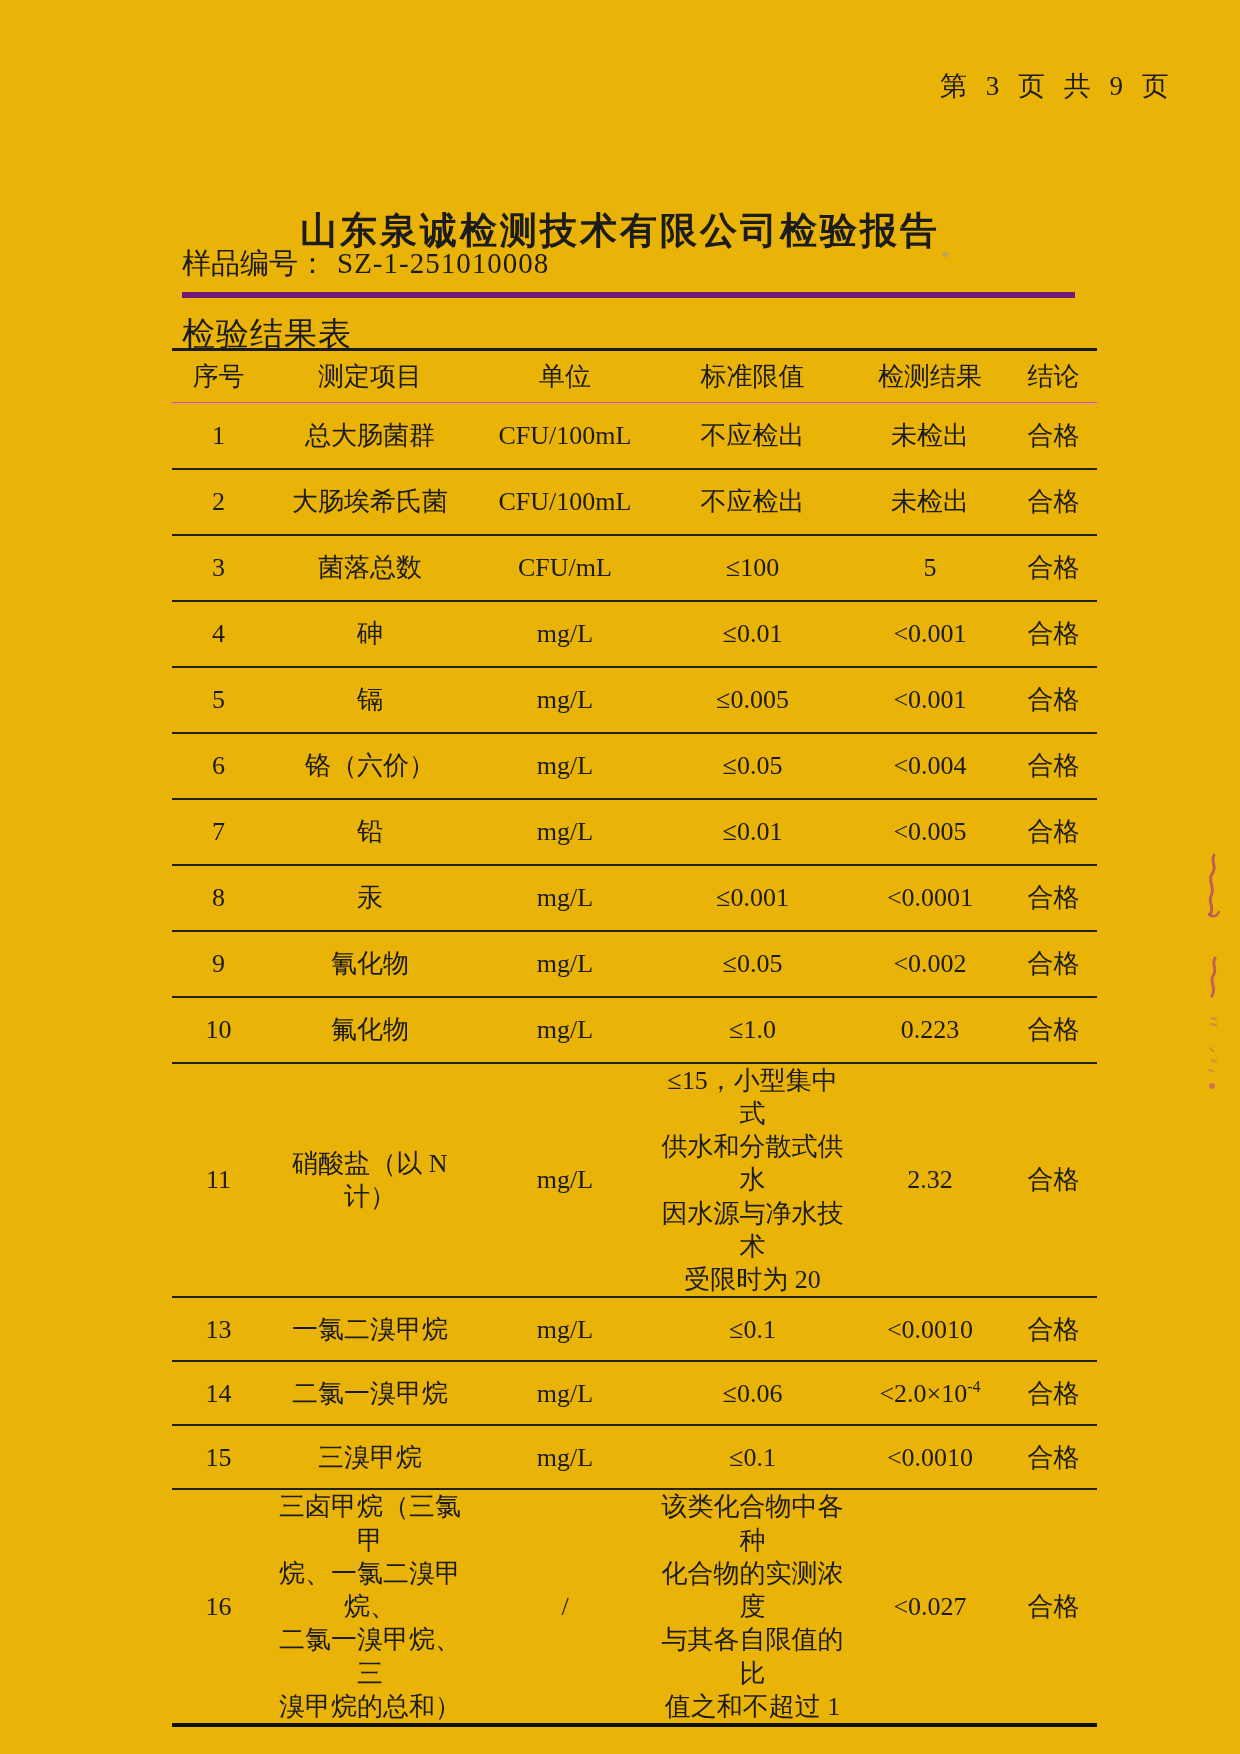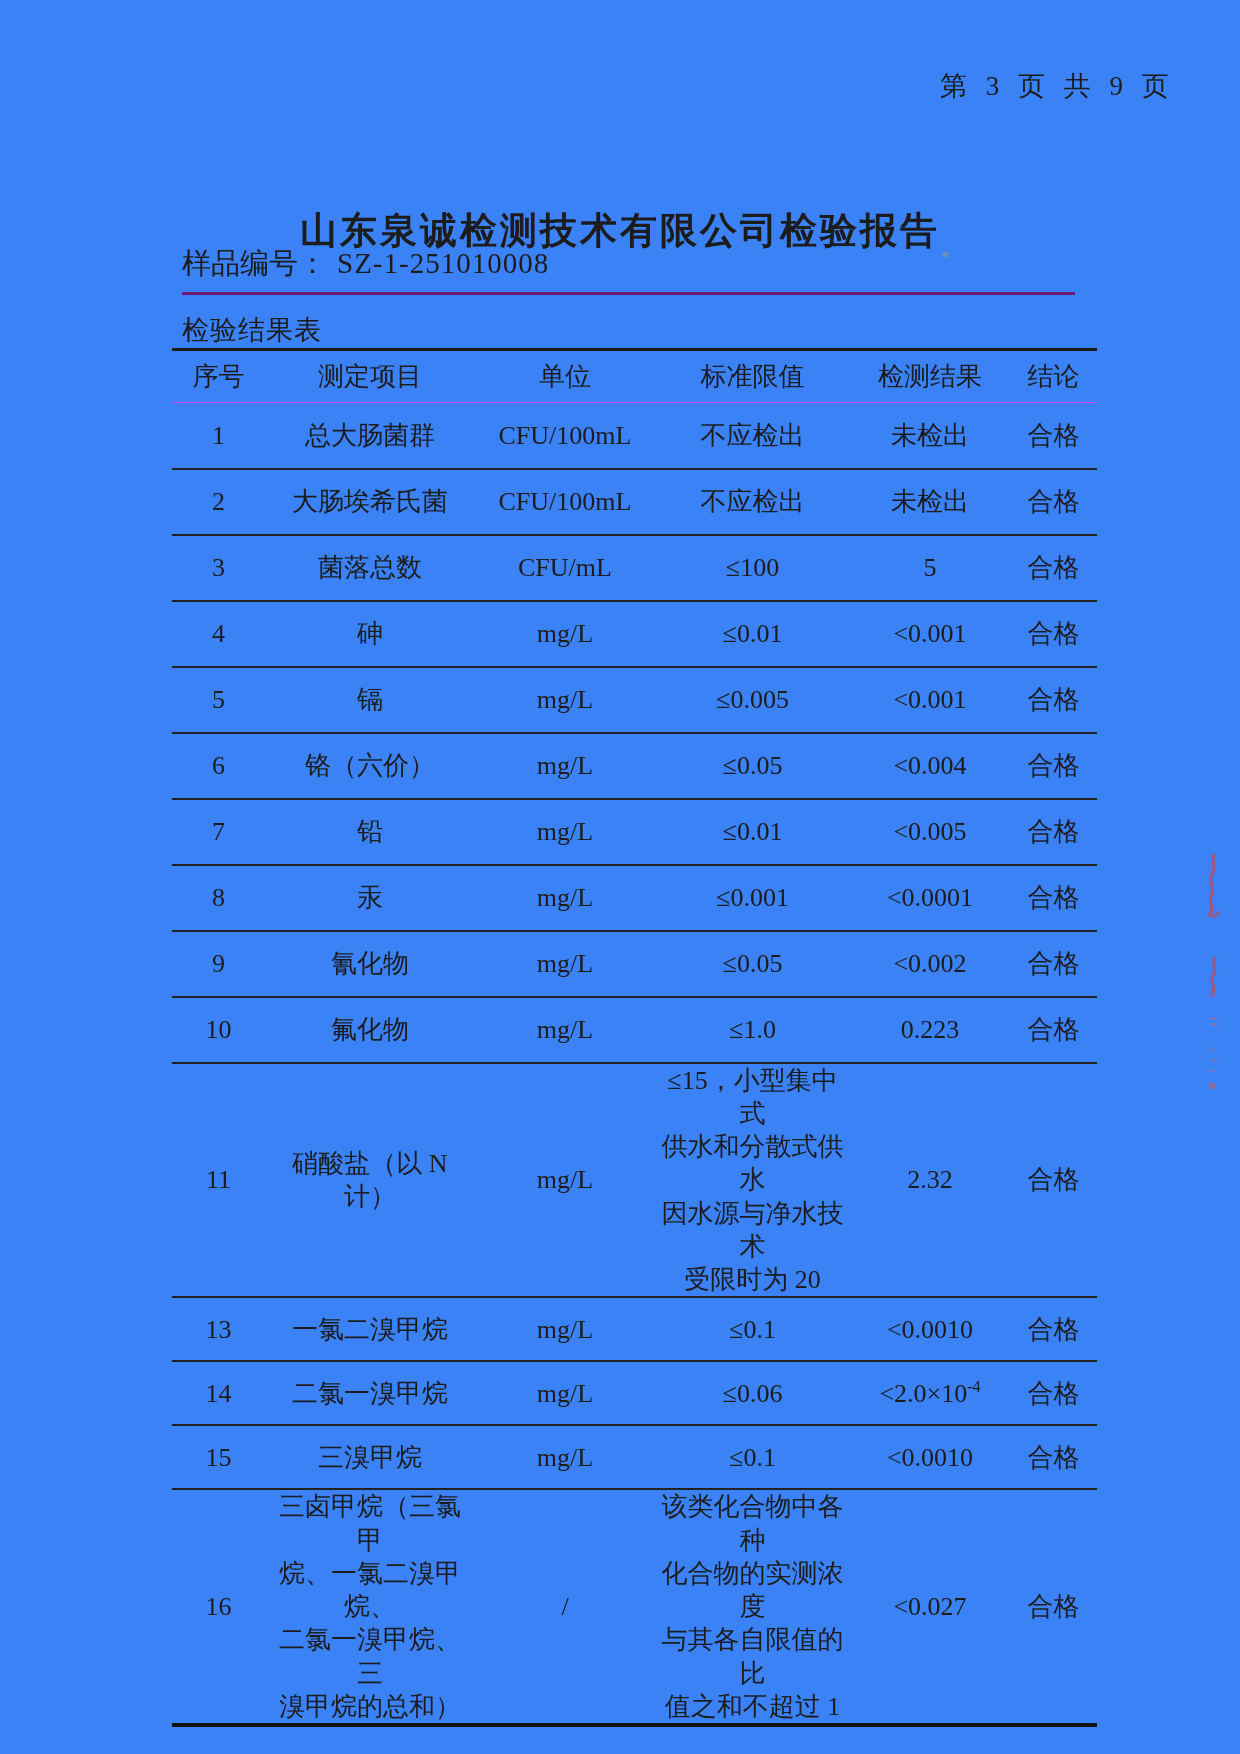--- a/index.html
+++ b/index.html
@@ -1,42 +1,42 @@
 <!DOCTYPE html>
 <html><head>
 <meta charset="utf-8">
 <style>
   html,body{margin:0;padding:0;background:#e8e8e8;}
   .page{
     position:relative;
     width:1240px;height:1754px;
     margin:0 auto;
-    background:#3b82f6;
+    background:#eab308;
     overflow:hidden;
     font-family:"Liberation Serif","DejaVu Serif",serif;
     color:#1c1c1c;
   }
   .page-number{
     position:absolute;top:68px;left:940px;
     font-size:27px;letter-spacing:6px;white-space:nowrap;
   }
   .report-title{
     position:absolute;top:178px;left:0;width:100%;
     text-align:center;font-size:37px;font-weight:bold;letter-spacing:3px;margin-top:28px;
   }
   .sample-line{
     position:absolute;top:244px;left:182px;width:893px;
-    border-bottom:3px solid #701a75;
+    border-bottom:6px solid #701a75;
     padding-bottom:8px;
     font-size:29px;white-space:nowrap;
   }
   .sample-line .value{margin-left:10px;letter-spacing:1px;}
   .section-label{
     position:absolute;top:312px;left:182px;
-    font-size:27px;letter-spacing:1px;
+    font-size:33px;letter-spacing:1px;
   }
   table.results{
     position:absolute;top:348px;left:172px;
     width:925px;
     border-collapse:collapse;table-layout:fixed;
     font-size:26px;
   }
   table.results th, table.results td{
     text-align:center;vertical-align:middle;
     padding:0 2px;

